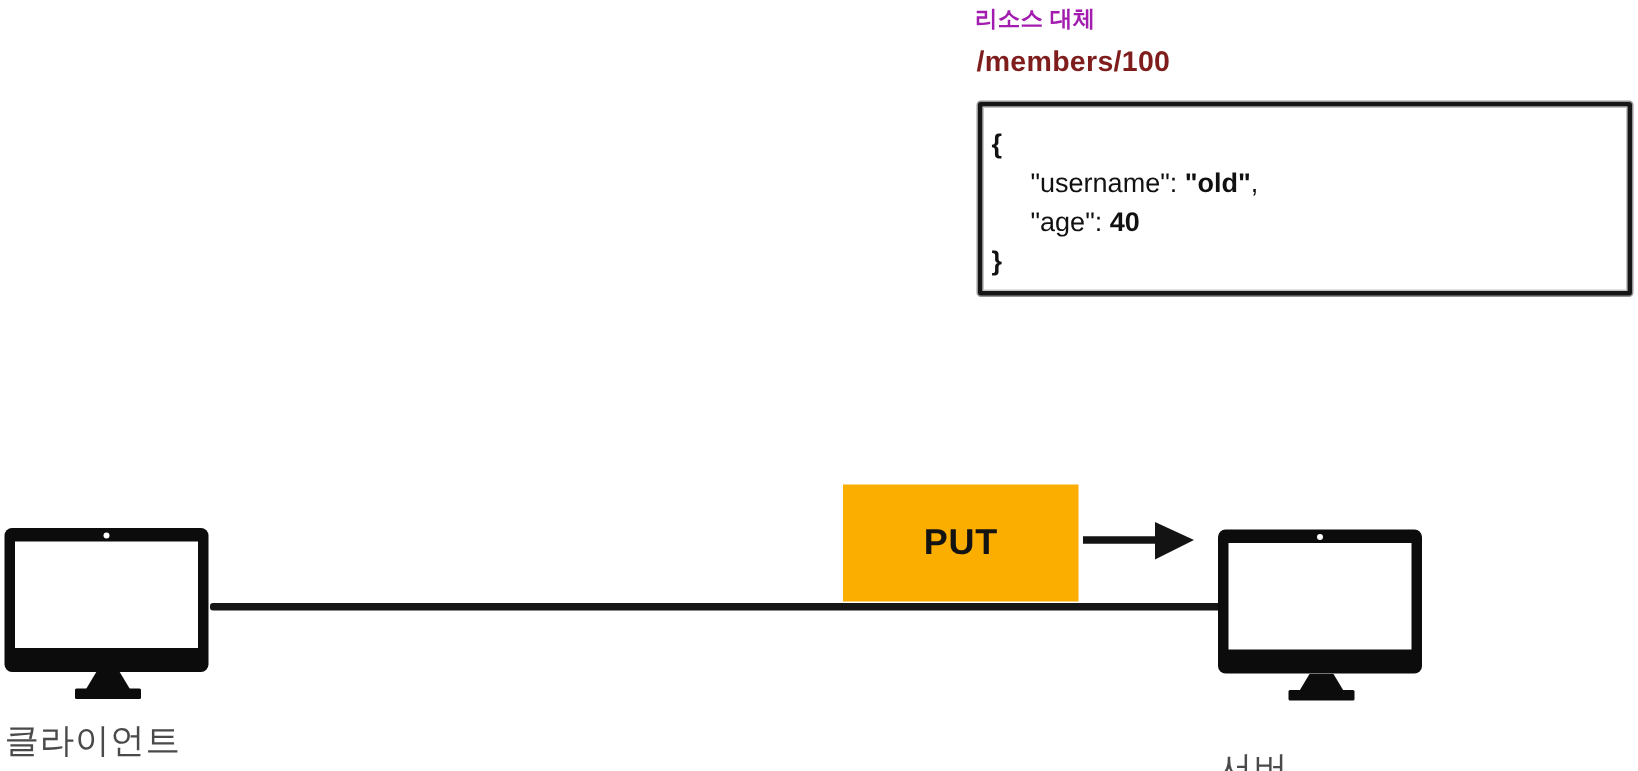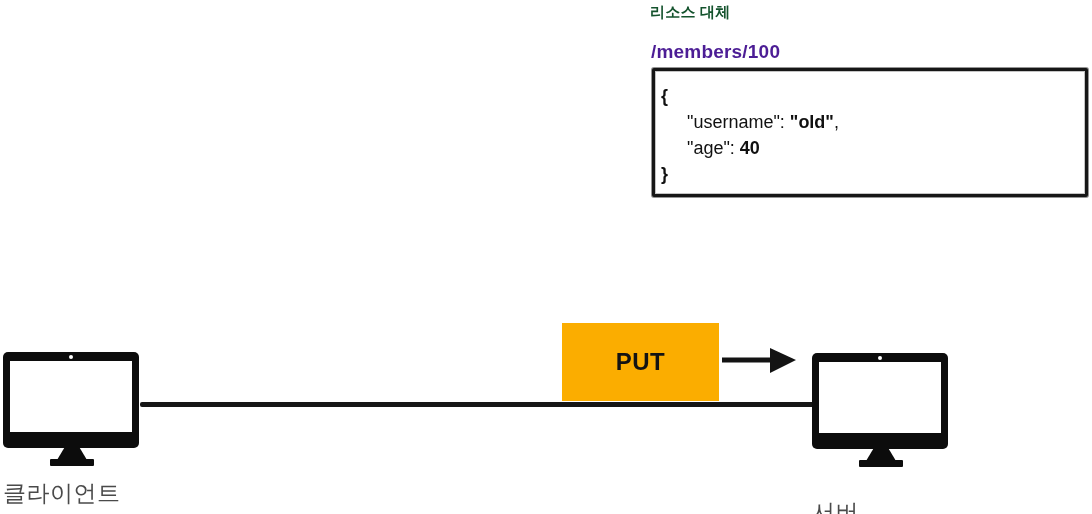--- a/index.html
+++ b/index.html
@@ -7,26 +7,26 @@
   body {
     position: relative;
     font-family: "Liberation Sans", "DejaVu Sans", sans-serif;
     color: #141414;
   }
   .abs { position: absolute; }
 
   
   .caption {
     left: 650px; top: 3px;
-    font-size: 15px; font-weight: bold; color: #14532d;
+    font-size: 15px; font-weight: bold; color: #a21caf;
     letter-spacing: 0.2px;
   }
   .resource-path {
-    left: 651px; top: 41px;
-    font-size: 19px; font-weight: bold; color: #4c1d95;
+    left: 651px; top: 31px;
+    font-size: 19px; font-weight: bold; color: #7f1d1d;
     letter-spacing: 0.2px;
   }
   .json-box {
     left: 652px; top: 68px;
     width: 436px; height: 129px;
     border: 3px solid #161616;
     box-shadow: 0 0 0 1px rgba(20,20,20,0.45), inset 0 0 0 1px rgba(20,20,20,0.25);
     border-radius: 2px;
     background: #ffffff;
     padding: 12px 0 0 6px;

